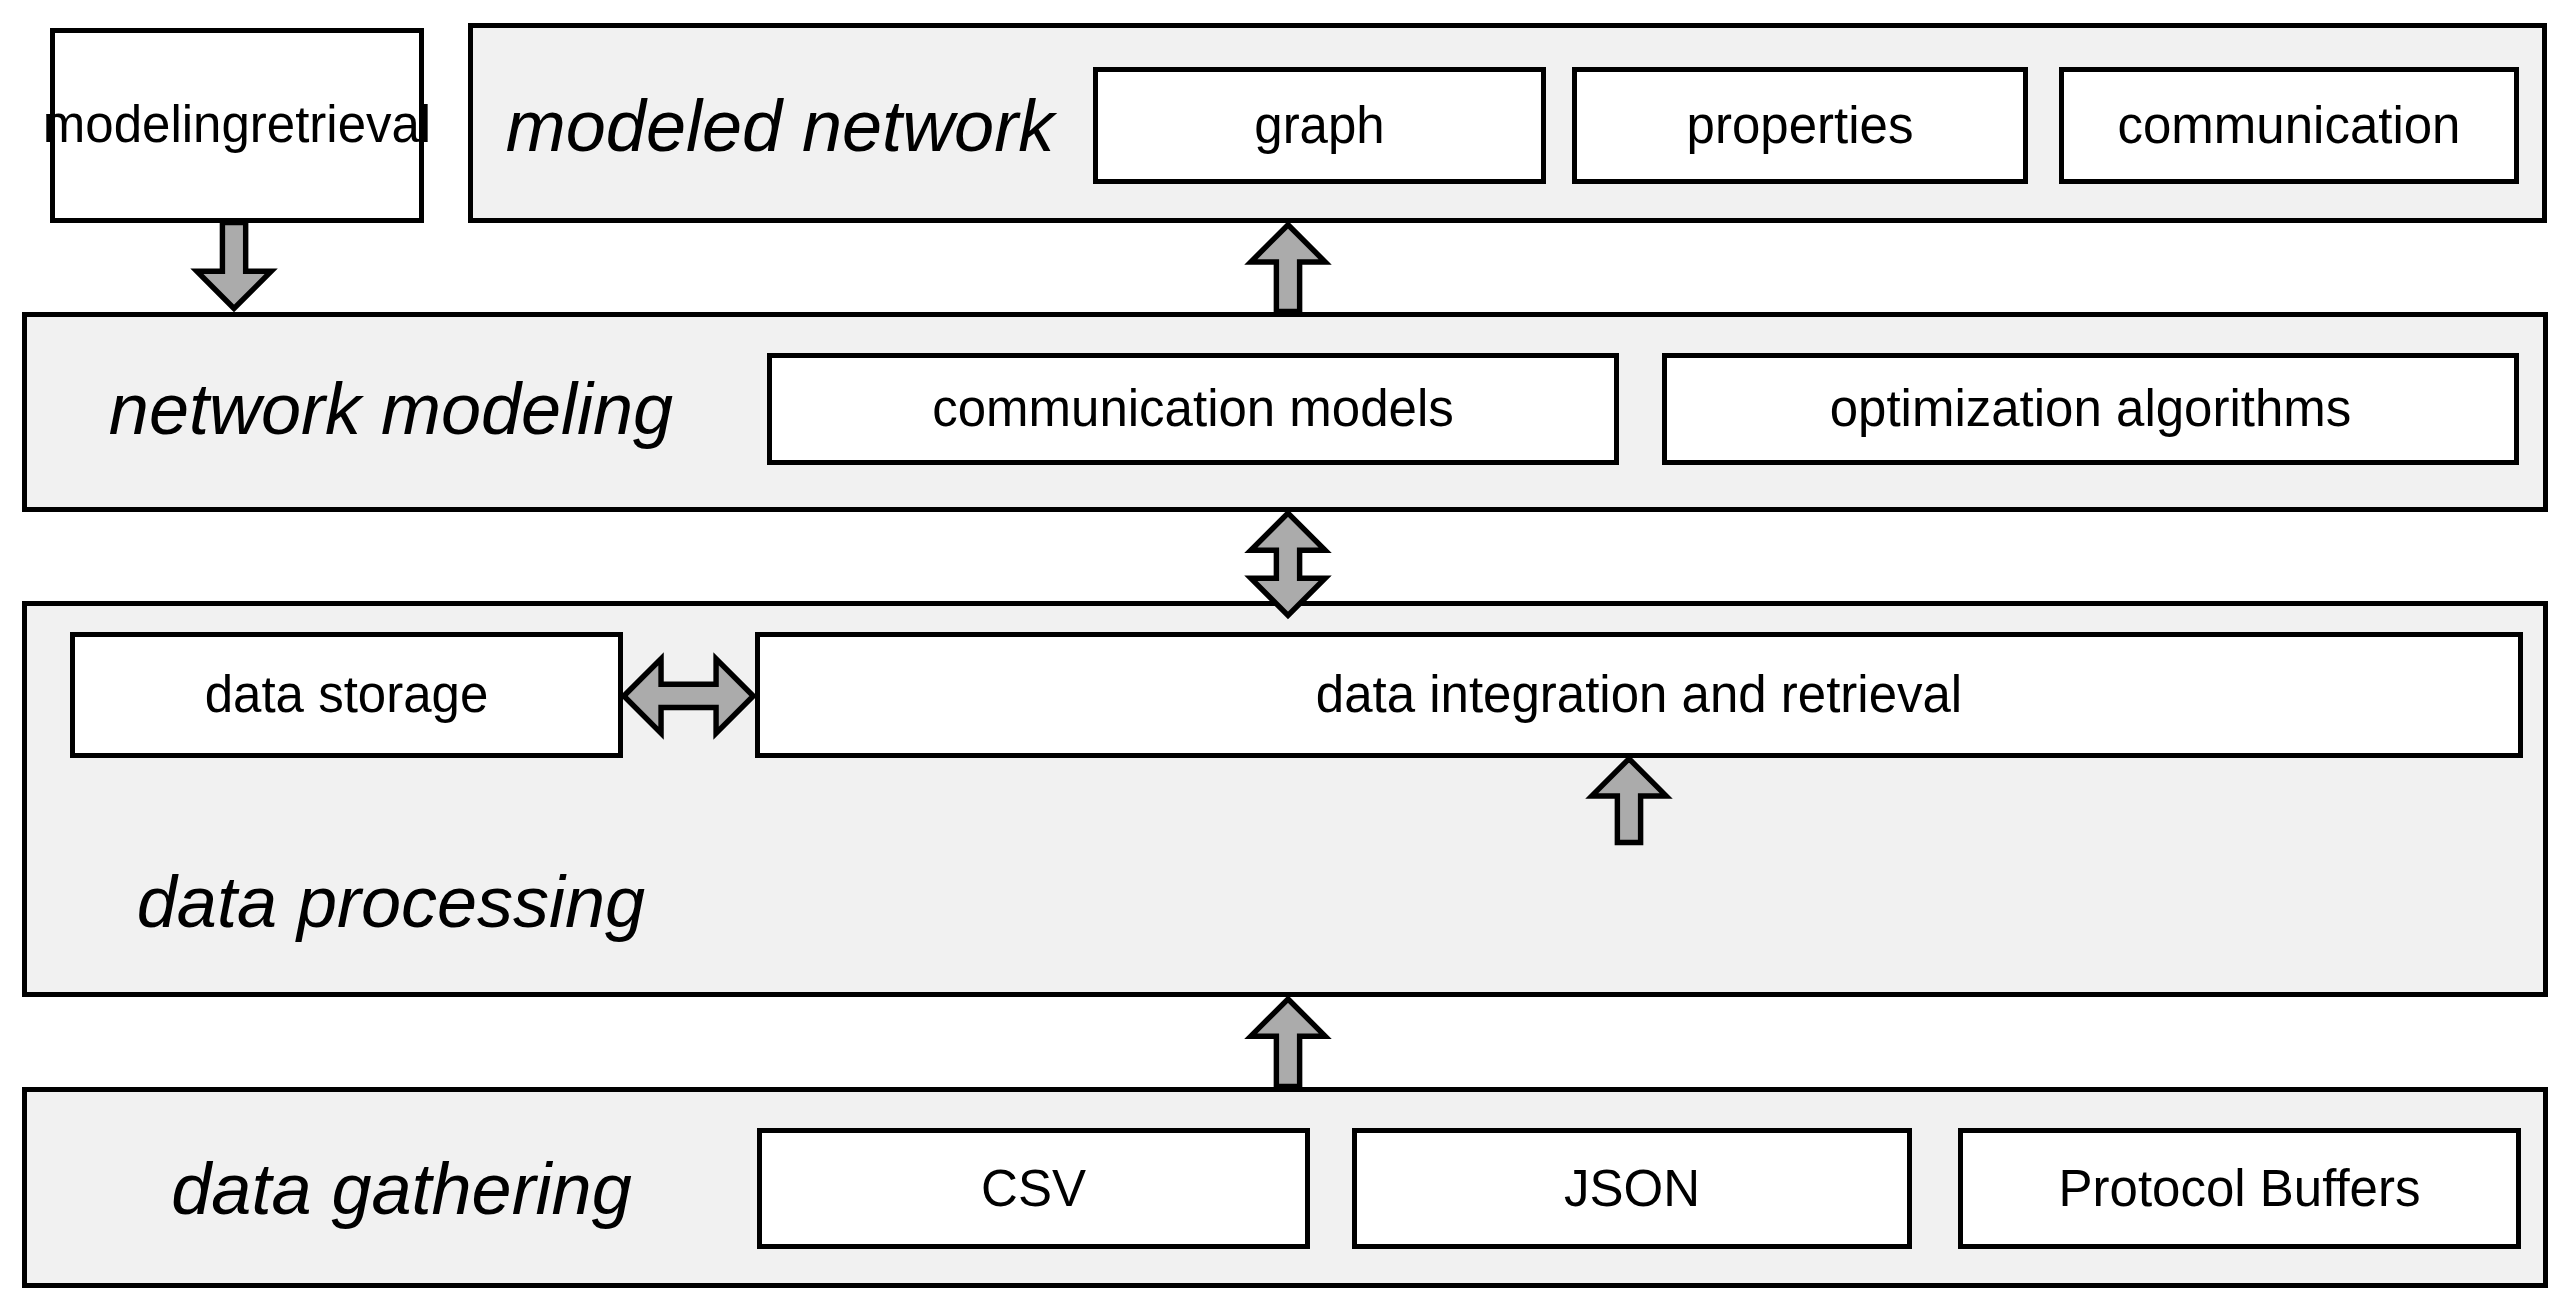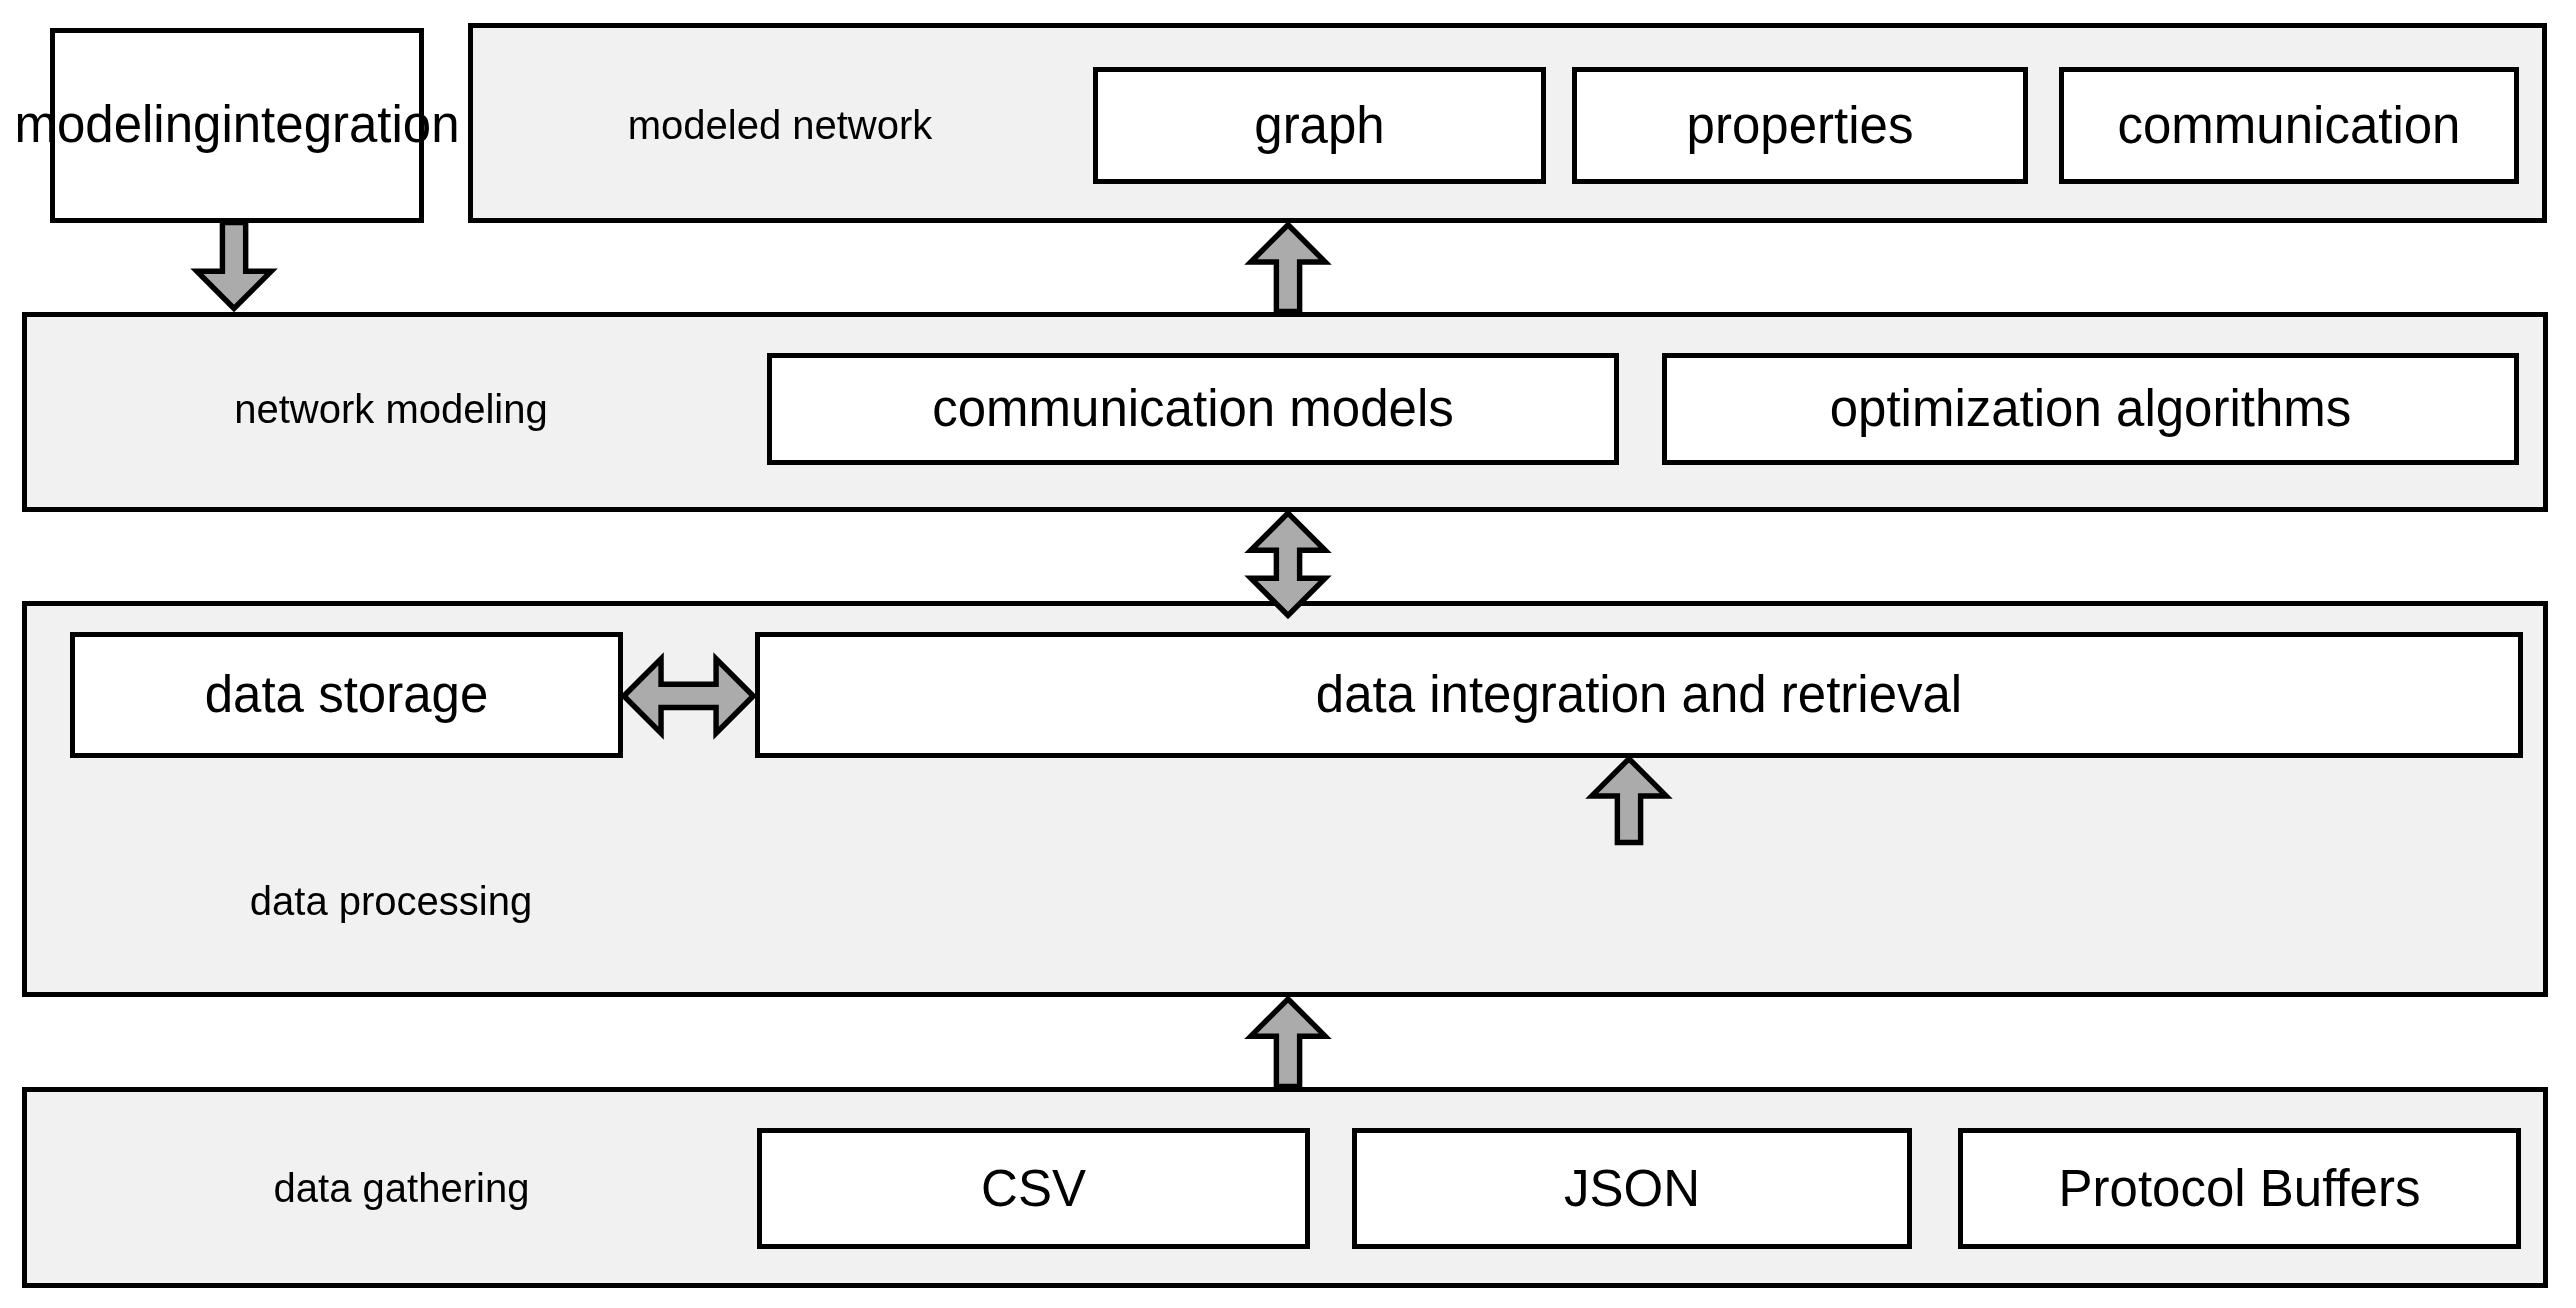--- a/index.html
+++ b/index.html
@@ -30,43 +30,44 @@
     border:5.4px solid var(--border);
     box-sizing:border-box;
     display:flex;align-items:center;justify-content:center;
     text-align:center;
     font-size:51px;
     line-height:1.25;
   }
   .layer-label{
     position:absolute;
     display:flex;align-items:center;justify-content:center;
-    font-size:40px;
+    font-size:72px;
     box-sizing:border-box;
+    font-style:italic;
   }
   .two-line{flex-direction:row;line-height:1.42;}
   #arrows{
     position:absolute;left:0;top:0;width:2576px;height:1309px;
     pointer-events:none;
   }
   #arrows polygon{
     fill:var(--arrow-fill);
     stroke:var(--border);
     stroke-width:7;
     stroke-linejoin:miter;
   }
 </style>
 </head>
 <body>
 
 <div id="diagram">
 
   <div class="box two-line" style="left:50px;top:28px;width:374px;height:195px;">
     <span>modeling</span>
-    <span>integration</span>
+    <span>retrieval</span>
   </div>
 
   <div class="layer" style="left:468px;top:23px;width:2079px;height:200px;"></div>
   <div class="layer-label" style="left:474px;top:67px;width:612px;height:117px;">modeled network</div>
   <div class="box" style="left:1093px;top:67px;width:453px;height:117px;">graph</div>
   <div class="box" style="left:1572px;top:67px;width:456px;height:117px;">properties</div>
   <div class="box" style="left:2059px;top:67px;width:460px;height:117px;">communication</div>
 
   <div class="layer" style="left:22px;top:312px;width:2526px;height:200px;"></div>
   <div class="layer-label" style="left:27px;top:353px;width:728px;height:112px;">network modeling</div>

